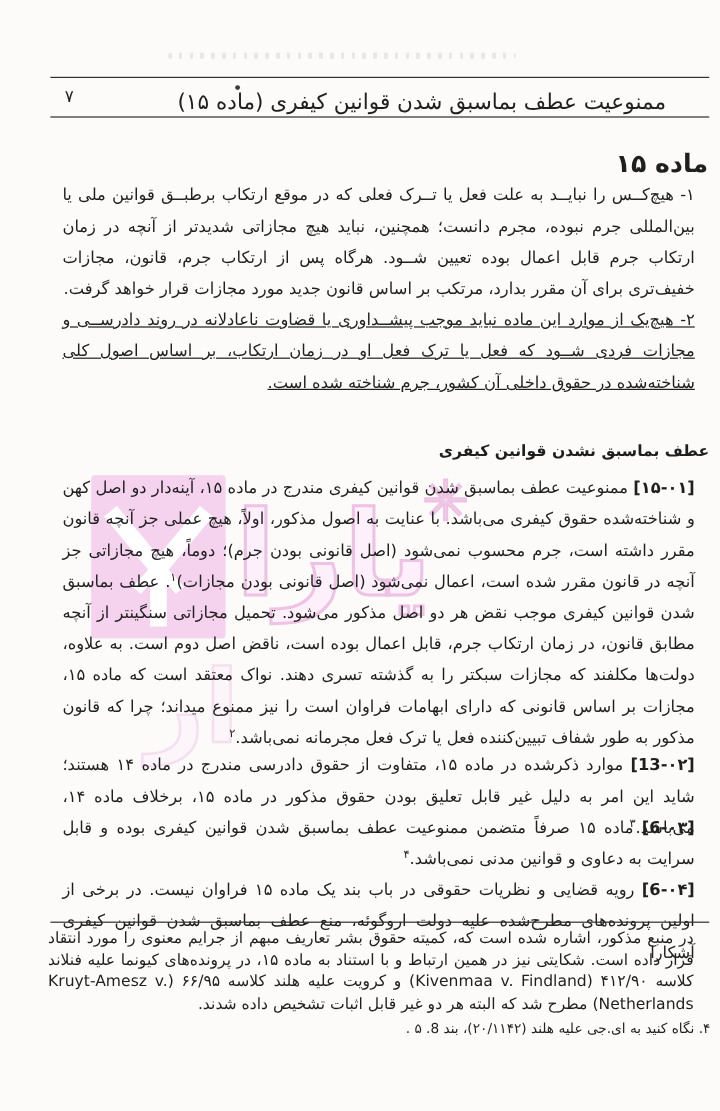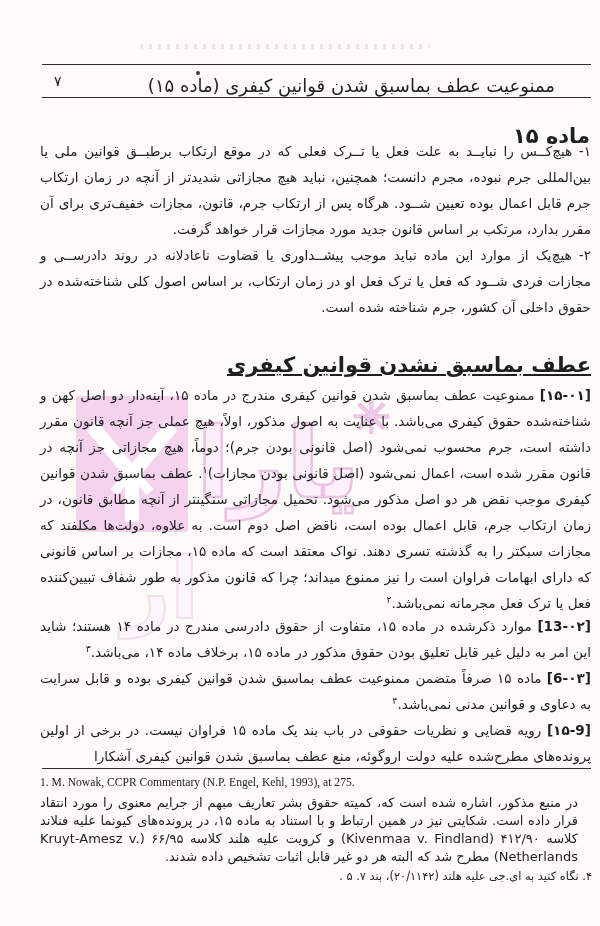--- a/index.html
+++ b/index.html
@@ -21,29 +21,29 @@
   
   .page-num{position:absolute;left:54px;top:73px;font-size:14px;z-index:2;}
   .running-title{position:absolute;right:45px;top:75px;font-size:18px;direction:rtl;z-index:2;}
   
   .article-title{position:absolute;right:10px;top:110px;font-size:21px;font-weight:bold;direction:rtl;z-index:2;}
   .fa-block{
     position:absolute;left:40px;width:551px;direction:rtl;text-align:justify;
     font-size:13.6px;line-height:26px;z-index:2;
   }
   #clause1{top:138px;}
-  #clause2{top:242px;}
+  #clause2{top:242px;text-decoration:underline;}
   .section-title{
-    position:absolute;right:9px;top:336px;font-size:21px;font-weight:bold;direction:rtl;z-index:2;text-decoration:underline;
+    position:absolute;right:9px;top:358px;font-size:13px;font-weight:bold;direction:rtl;z-index:2;
   }
   #para1{top:382px;}
   #para2{top:613px;}
   #para3{top:665px;}
   #para4{top:717px;}
-  .fa-block p{margin:0;}
+  .fa-block p{margin:12px;}
   .marker{font-weight:bold;unicode-bidi:embed;}
   sup{font-size:9.5px;line-height:0;vertical-align:5px;}
   
   .fn-sep{top:768px;}
   .footnotes{position:absolute;left:40px;width:552px;top:774px;z-index:2;}
   .fn{margin:0 0 1px 0;line-height:18.6px;}
   .fn-en{direction:ltr;text-align:left;font-family:"Liberation Serif","DejaVu Serif",serif;font-size:11.6px;}
   .fn-fa{direction:rtl;text-align:justify;font-size:13px;padding-right:14px;line-height:18.2px;}
   .fn-fa-single{direction:rtl;text-align:right;font-size:11.4px;}
   
@@ -108,21 +108,20 @@
 
 <div class="fa-block" id="para2">
   <p><span class="marker" dir="ltr">[13-۰۲]</span><span> موارد ذکرشده در ماده ۱۵، متفاوت از حقوق دادرسی مندرج در ماده ۱۴ هستند؛ شاید این امر به دلیل غیر قابل تعلیق بودن حقوق مذکور در ماده ۱۵، برخلاف ماده ۱۴، می‌باشد.</span><sup>۳</sup></p>
 </div>
 
 <div class="fa-block" id="para3">
   <p><span class="marker" dir="ltr">[6-۰۳]</span><span> ماده ۱۵ صرفاً متضمن ممنوعیت عطف بماسبق شدن قوانین کیفری بوده و قابل سرایت به دعاوی و قوانین مدنی نمی‌باشد.</span><sup>۴</sup></p>
 </div>
 
 <div class="fa-block" id="para4">
-  <p><span class="marker" dir="ltr">[۱۵-9]</span><span> رویه قضایی و نظریات حقوقی در باب بند یک ماده ۱۵ فراوان نیست. در برخی از اولین پرونده‌های مطرح‌شده علیه دولت اروگوئه، منع عطف بماسبق شدن قوانین کیفری آشکارا</span></p>
+  <p><span class="marker" dir="ltr">[6-۰۴]</span><span> رویه قضایی و نظریات حقوقی در باب بند یک ماده ۱۵ فراوان نیست. در برخی از اولین پرونده‌های مطرح‌شده علیه دولت اروگوئه، منع عطف بماسبق شدن قوانین کیفری آشکارا</span></p>
 </div>
 
 <div class="rule fn-sep"></div>
 <div class="footnotes">
-  <p class="fn fn-en">1. M. Nowak, CCPR Commentary (N.P. Engel, Kehl, 1993), at 275.</p>
   <p class="fn fn-fa">در منبع مذکور، اشاره شده است که، کمیته حقوق بشر تعاریف مبهم از جرایم معنوی را مورد انتقاد قرار داده است. شکایتی نیز در همین ارتباط و با استناد به ماده ۱۵، در پرونده‌های کیونما علیه فنلاند کلاسه ۴۱۲/۹۰ (Kivenmaa v. Findland) و کرویت علیه هلند کلاسه ۶۶/۹۵ (Kruyt-Amesz v. Netherlands) مطرح شد که البته هر دو غیر قابل اثبات تشخیص داده شدند.</p>
-  <p class="fn fn-fa-single">۴. نگاه کنید به ای.جی علیه هلند (۲۰/۱۱۴۲)، بند ۷. ۵ .</p>
+  <p class="fn fn-fa-single">۴. نگاه کنید به ای.جی علیه هلند (۲۰/۱۱۴۲)، بند 8. ۵ .</p>
 </div>
 
 </body></html>

